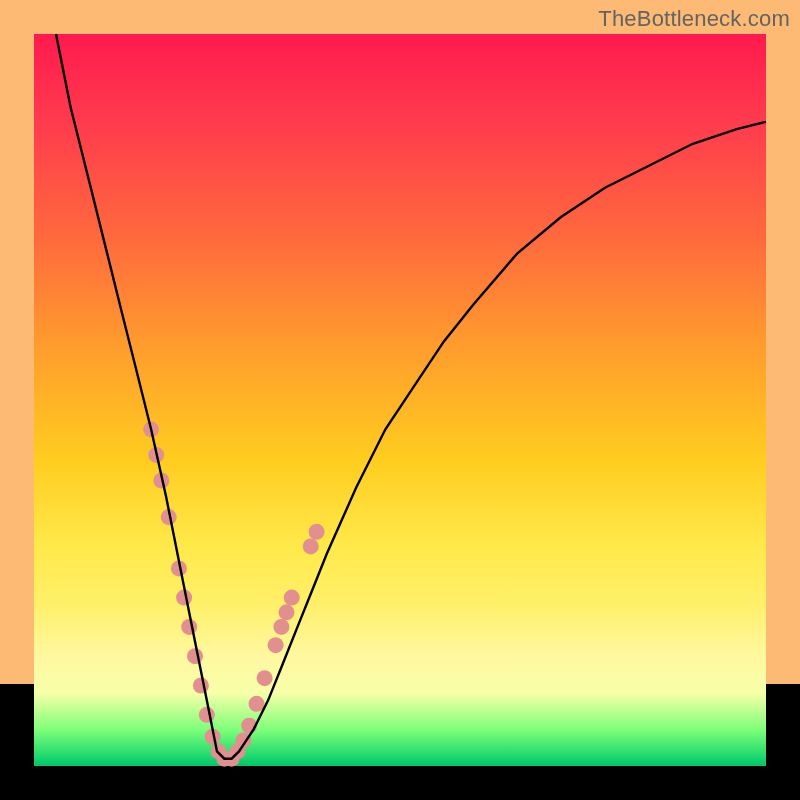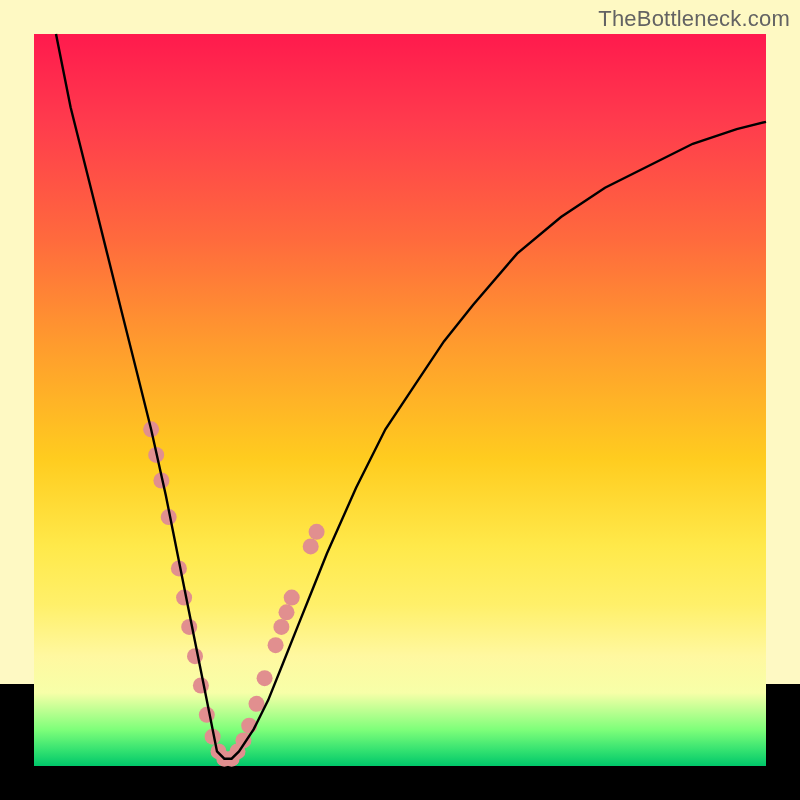--- a/index.html
+++ b/index.html
@@ -8,21 +8,21 @@
     width: 800px;
     height: 800px;
     overflow: hidden;
     background: #000;
     font-family: Arial, Helvetica, sans-serif;
   }
   .frame {
     position: relative;
     width: 800px;
     height: 684px;
-    background: #fef9c3;
+    background: #fdba74;
   }
   .plot-area {
     position: absolute;
     left: 34px;
     top: 34px;
     width: 732px;        
     height: 732px;
     
     background: linear-gradient(
       to bottom,

